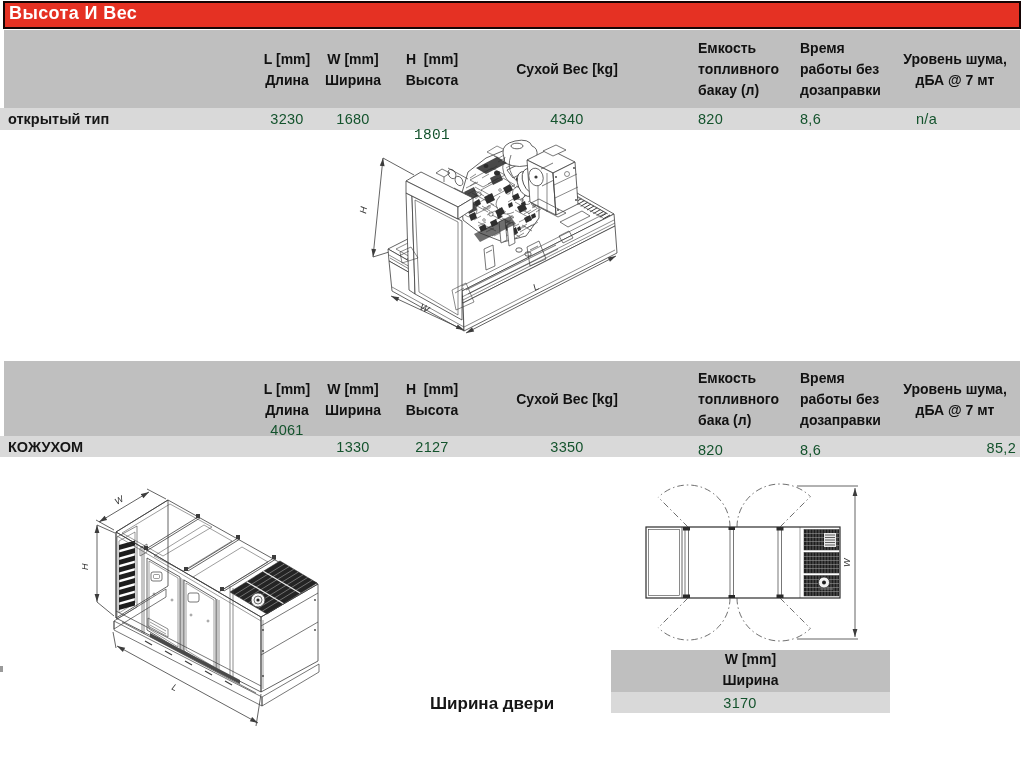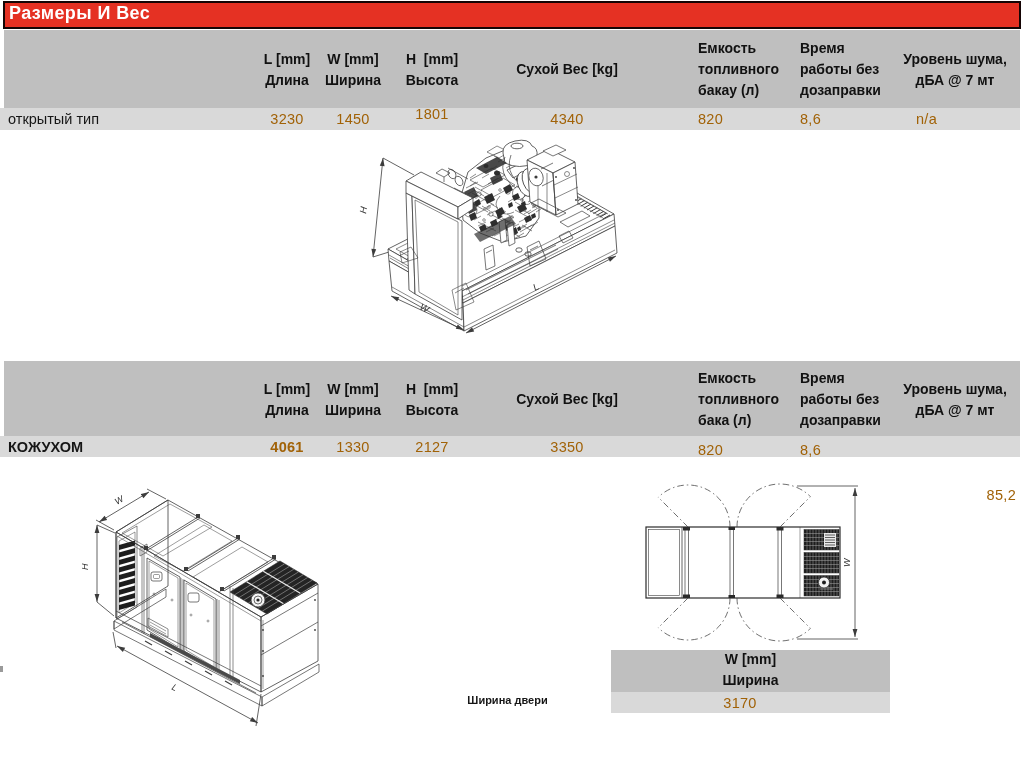--- a/index.html
+++ b/index.html
@@ -1,52 +1,52 @@
 <!DOCTYPE html>
 <html><head>
 <meta charset="utf-8">
 <style>
 html,body{margin:0;padding:0;background:#fff;}
 body{width:1024px;height:767px;position:relative;font-family:"Liberation Sans",sans-serif;color:#161616;overflow:hidden;}
 .abs{position:absolute;}
 .hdr{font-weight:bold;font-size:14px;line-height:21px;color:#111;}
-.num{font-size:14.5px;color:#a16207;letter-spacing:0.3px;}
+.num{font-size:14.5px;color:#14532d;letter-spacing:0.3px;}
 .ctr{text-align:center;}
 svg{position:absolute;overflow:visible;}
 </style>
 </head>
 <body>
 
 <div class="abs" style="left:3px;top:1px;width:1014px;height:24px;background:#e53123;border:2px solid #150505;"></div>
 
-<div class="abs" style="left:9px;top:3px;font-size:18px;font-weight:bold;color:#fff;letter-spacing:0.4px;">Размеры И Вес</div>
+<div class="abs" style="left:9px;top:3px;font-size:18px;font-weight:bold;color:#fff;letter-spacing:0.4px;">Высота И Вес</div>
 
 <div class="abs" style="left:4px;top:30px;width:1016px;height:78px;background:#bfbfbf;"></div>
 
 <div class="abs" style="left:0px;top:108px;width:1020px;height:22px;background:#d9d9d9;"></div>
 
 <div class="abs hdr ctr" style="left:247px;top:49px;width:80px;">L [mm]<br>Длина</div>
 
 <div class="abs hdr ctr" style="left:313px;top:49px;width:80px;">W [mm]<br>Ширина</div>
 
 <div class="abs hdr ctr" style="left:392px;top:49px;width:80px;">H&nbsp; [mm]<br>Высота</div>
 
 <div class="abs hdr ctr" style="left:487px;top:59px;width:160px;">Сухой Вес [kg]</div>
 
 <div class="abs hdr" style="left:698px;top:38px;">Емкость<br>топливного<br>бакау (л)</div>
 
 <div class="abs hdr" style="left:800px;top:38px;">Время<br>работы без<br>дозаправки</div>
 
 <div class="abs hdr ctr" style="left:875px;top:49px;width:160px;">Уровень шума,<br>дБА @ 7 мт</div>
 
-<div class="abs" style="left:8px;top:111px;font-size:14.5px;font-weight:normal;">открытый тип</div>
+<div class="abs" style="left:8px;top:111px;font-size:14.5px;font-weight:bold;">открытый тип</div>
 
 <div class="abs num ctr" style="left:247px;top:111px;width:80px;">3230</div>
-<div class="abs num ctr" style="left:313px;top:111px;width:80px;">1450</div>
-<div class="abs num ctr" style="left:392px;top:106px;width:80px;">1801</div>
+<div class="abs num ctr" style="left:313px;top:111px;width:80px;">1680</div>
+<div class="abs num ctr" style="left:392px;top:127px;width:80px;font-family:Liberation Mono, monospace;">1801</div>
 <div class="abs num ctr" style="left:487px;top:111px;width:160px;">4340</div>
 <div class="abs num" style="left:698px;top:111px;">820</div>
 <div class="abs num" style="left:800px;top:111px;">8,6</div>
 <div class="abs num" style="left:916px;top:111px;width:100px;text-align:left;">n/a</div>
 
 <svg class="abs" style="left:350px;top:130px;" width="320" height="215" viewBox="350 130 320 215" fill="none" stroke="#3c3c3c" stroke-width="0.8" stroke-linejoin="round">
 <defs>
 <marker id="ar1" viewBox="-8 -3 8 6" refX="0" refY="0" markerWidth="9" markerHeight="6" orient="auto-start-reverse" markerUnits="userSpaceOnUse">
         <path d="M0,0 L-8,2.4 L-8,-2.4 z" fill="#3c3c3c" stroke="none"></path>
       </marker>
@@ -272,27 +272,27 @@
 <div class="abs hdr ctr" style="left:487px;top:389px;width:160px;">Сухой Вес [kg]</div>
 
 <div class="abs hdr" style="left:698px;top:368px;">Емкость<br>топливного<br>бака (л)</div>
 
 <div class="abs hdr" style="left:800px;top:368px;">Время<br>работы без<br>дозаправки</div>
 
 <div class="abs hdr ctr" style="left:875px;top:379px;width:160px;">Уровень шума,<br>дБА @ 7 мт</div>
 
 <div class="abs" style="left:8px;top:439px;font-size:14.5px;font-weight:bold;text-align:center;">КОЖУХОМ</div>
 
-<div class="abs num ctr" style="left:247px;top:439px;width:80px;font-weight:bold;">4061</div>
+<div class="abs num ctr" style="left:247px;top:422px;width:80px;">4061</div>
 <div class="abs num ctr" style="left:313px;top:439px;width:80px;">1330</div>
 <div class="abs num ctr" style="left:392px;top:439px;width:80px;">2127</div>
 <div class="abs num ctr" style="left:487px;top:439px;width:160px;">3350</div>
 <div class="abs num" style="left:698px;top:442px;">820</div>
 <div class="abs num" style="left:800px;top:442px;">8,6</div>
-<div class="abs num" style="left:916px;top:440px;width:100px;text-align:right;margin-top:47px;">85,2</div>
+<div class="abs num" style="left:916px;top:440px;width:100px;text-align:right;">85,2</div>
 
 <svg class="abs" style="left:80px;top:480px;" width="250" height="255" viewBox="80 480 250 255" fill="none" stroke="#3c3c3c" stroke-width="0.8">
 <defs>
 <marker id="ar2" viewBox="-8 -3 8 6" refX="0" refY="0" markerWidth="9" markerHeight="6" orient="auto-start-reverse" markerUnits="userSpaceOnUse">
         <path d="M0,0 L-8,2.4 L-8,-2.4 z" fill="#3c3c3c" stroke="none"></path>
       </marker>
 </defs>
 
 <g>
 <line x1="99" y1="522" x2="149" y2="492" marker-start="url(#ar2)" marker-end="url(#ar2)"></line>
@@ -496,15 +496,15 @@
 <text x="850" y="567" font-size="9" fill="#333" stroke="none" transform="rotate(-90 850 567)" font-style="italic">W</text>
 </g>
 </svg>
 
 <div class="abs" style="left:611px;top:650px;width:279px;height:42px;background:#bfbfbf;"></div>
 <div class="abs hdr ctr" style="left:611px;top:649px;width:279px;">W [mm]<br>Ширина</div>
 
 <div class="abs" style="left:611px;top:692px;width:279px;height:21px;background:#d9d9d9;"></div>
 <div class="abs num ctr" style="left:611px;top:695px;width:258px;">3170</div>
 
-<div class="abs" style="left:430px;top:694px;width:155px;text-align:center;font-size:11px;font-weight:bold;">Ширина двери</div>
+<div class="abs" style="left:430px;top:694px;width:155px;text-align:left;font-size:17px;font-weight:bold;">Ширина двери</div>
 
 <div class="abs" style="left:0px;top:666px;width:3px;height:6px;background:#9a9a9a;"></div>
 
 </body></html>

